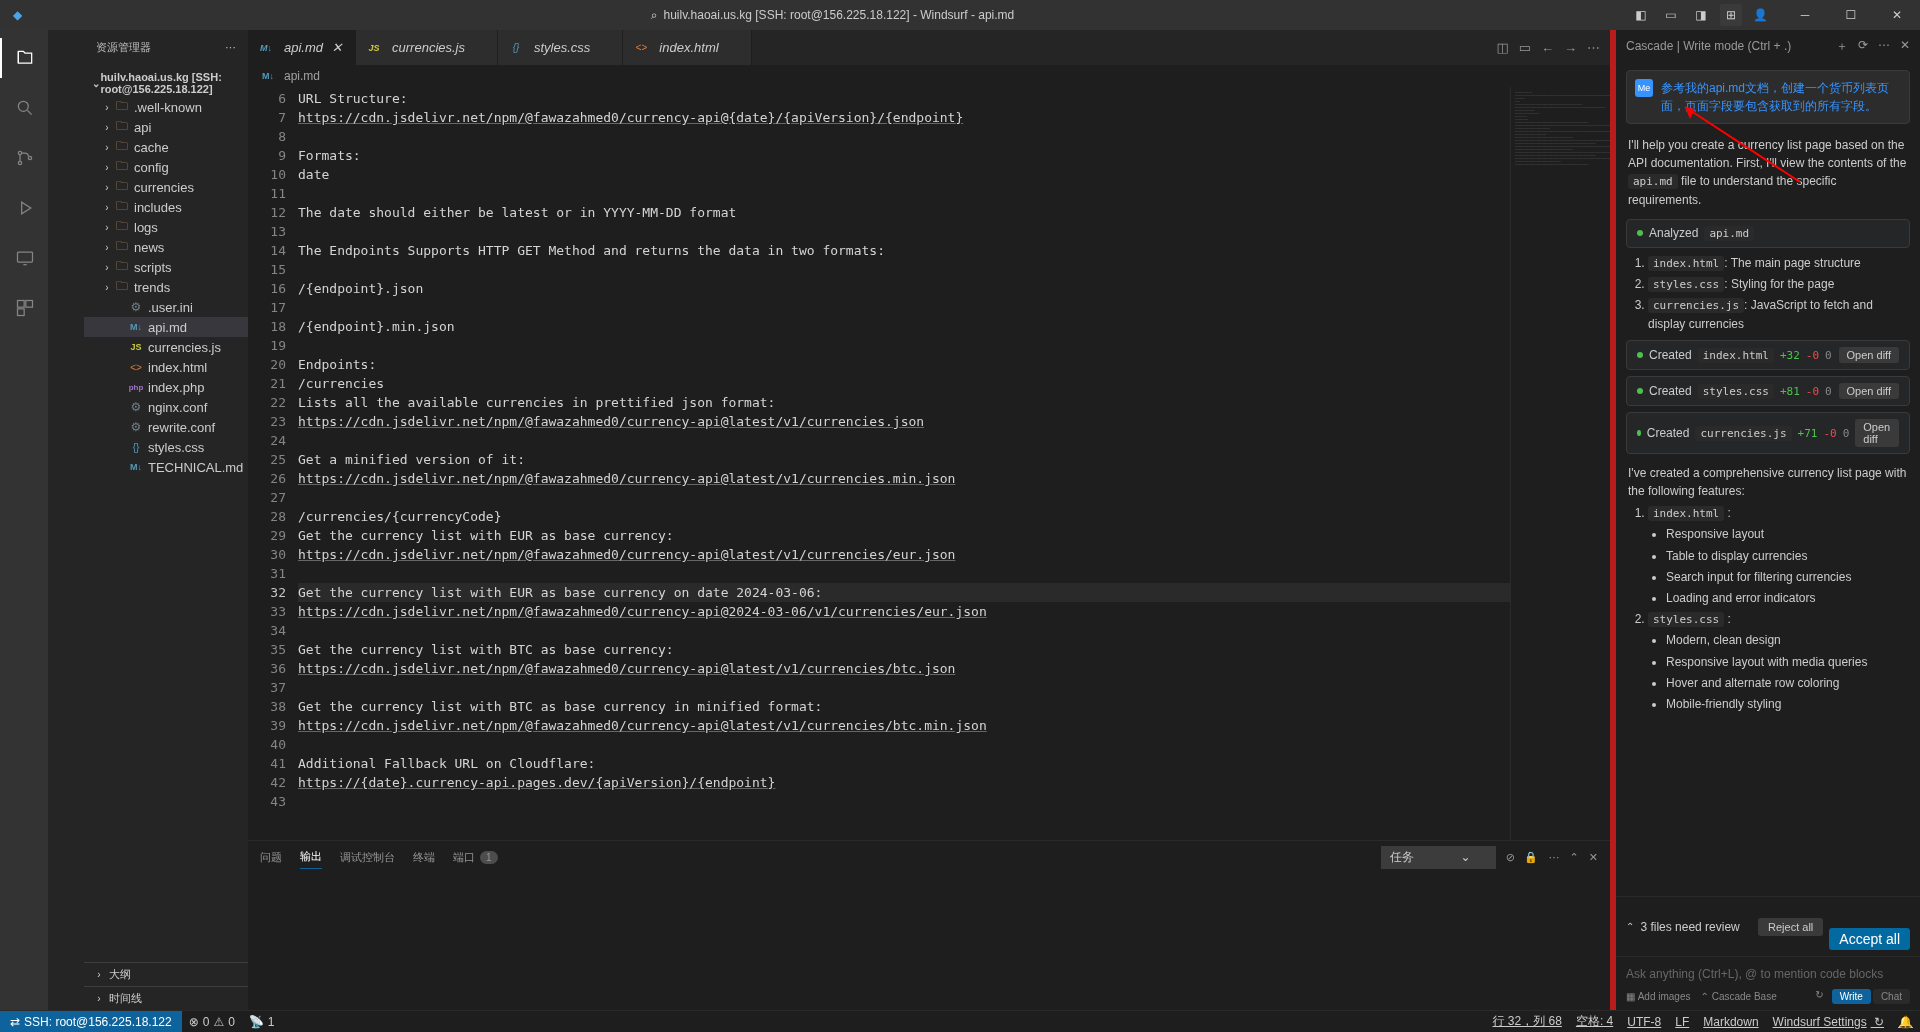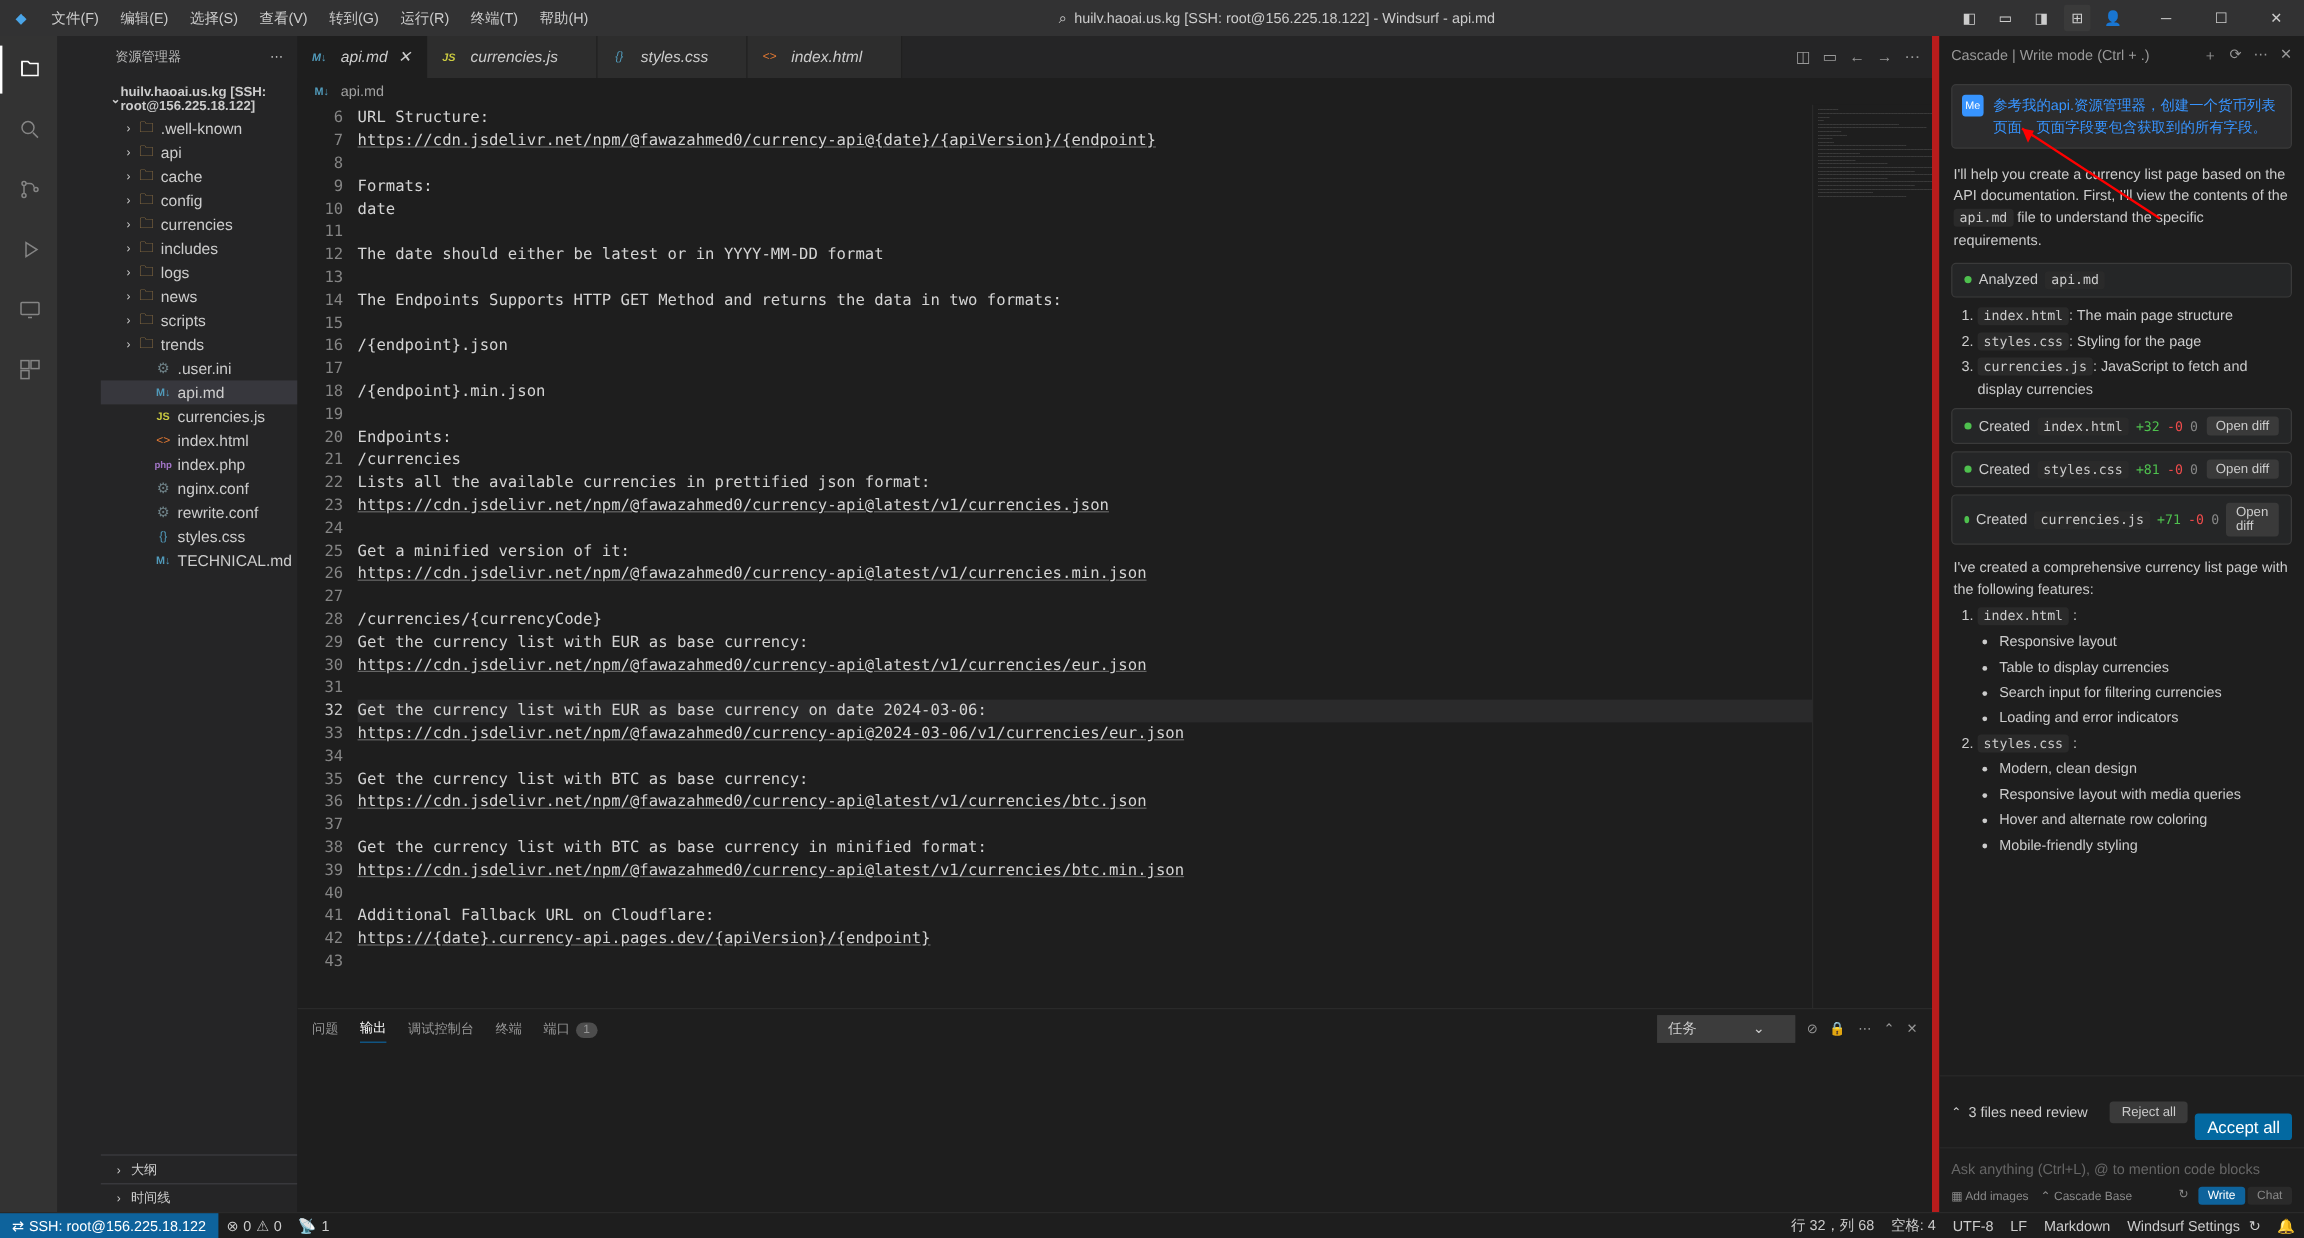--- a/index.html
+++ b/index.html
@@ -83,41 +83,31 @@
 .cascade-input { border-top: 1px solid #2a2a2a; padding: 6px 10px; }
 .cascade-input-box { color: #666; font-size: 12px; padding: 4px 0; }
 .cascade-input-footer { display: flex; align-items: center; gap: 10px; font-size: 10px; color: #888; margin-top: 4px; }
 .cascade-mode { margin-left: auto; display: flex; gap: 2px; }
 .mode-btn { padding: 2px 8px; border-radius: 3px; font-size: 10px; background: #2a2a2a;}
 .mode-btn.active { background: #0e639c; color: #fff; }
 .statusbar { height: 22px; background: #1e1e1e; display: flex; align-items: center; font-size: 12px; color: #ccc; border-top: 1px solid #2a2a2a;}
 .statusbar-left { display: flex; align-items: center; height: 100%; }
 .status-remote { background: #0e639c; color: #fff; padding: 0 10px; height: 100%; display: flex; align-items: center; gap: 4px;}
 .status-item { padding: 0 7px; display: flex; align-items: center; gap: 4px; height: 100%; cursor: pointer; }
-.statusbar-right { margin-left: auto; display: flex; align-items: center; }
+.statusbar-right { margin-left: auto; display: flex; align-items: center; text-decoration: underline; }
 .arrow-annotation { position: absolute; top: 35px; right: 110px; width: 140px; height: 90px; pointer-events: none; z-index: 100; }
 .arrow-line { stroke: #ff0000; stroke-width: 2; fill: none; }
 .arrow-head { fill: #ff0000; }
 .highlight-bg { background: #3a3a3a; border-radius: 2px; }
 </style>
 </head>
 <body>
 
 <div class="titlebar">
   <div class="titlebar-logo">◆</div>
-  <div class="titlebar-menus" id="menus">
-      <div class="titlebar-menu">文件(F)</div>
-      <div class="titlebar-menu">编辑(E)</div>
-      <div class="titlebar-menu">选择(S)</div>
-      <div class="titlebar-menu">查看(V)</div>
-      <div class="titlebar-menu">转到(G)</div>
-      <div class="titlebar-menu">运行(R)</div>
-      <div class="titlebar-menu">终端(T)</div>
-      <div class="titlebar-menu">帮助(H)</div>
-    </div>
   <div class="titlebar-center">
     <span>⌕</span>
     <span>huilv.haoai.us.kg [SSH: root@156.225.18.122] - Windsurf - api.md</span>
   </div>
   <div class="titlebar-right">
     <span class="titlebar-icon">◧</span>
     <span class="titlebar-icon">▭</span>
     <span class="titlebar-icon">◨</span>
     <span class="titlebar-icon highlight-bg">⊞</span>
     <span class="titlebar-icon">👤</span>
@@ -439,21 +429,21 @@
         <span>✕</span>
       </div>
     </div>
     <div class="cascade-body" style="position:relative">
       <svg class="arrow-annotation" viewBox="0 0 140 90">
         <path class="arrow-line" d="M 130 85 L 15 10"></path>
         <polygon class="arrow-head" points="15,10 25,12 20,22"></polygon>
       </svg>
       <div class="cascade-msg cascade-user">
         <div class="cascade-avatar">Me</div>
-        <div class="cascade-user-text">参考我的api.资源管理器，创建一个货币列表页面，页面字段要包含获取到的所有字段。</div>
+        <div class="cascade-user-text">参考我的api.md文档，创建一个货币列表页面，页面字段要包含获取到的所有字段。</div>
       </div>
       <div class="cascade-text">
         <span>I'll help you create a currency list page based on the API documentation. First, I'll view the contents of the </span><span class="cascade-code">api.md</span><span> file to understand the specific requirements.</span>
       </div>
       <div class="cascade-action">
         <span class="dot"></span>
         <span>Analyzed</span>
         <span class="cascade-code">api.md</span>
       </div>
       <ol class="cascade-list" id="file-list">

